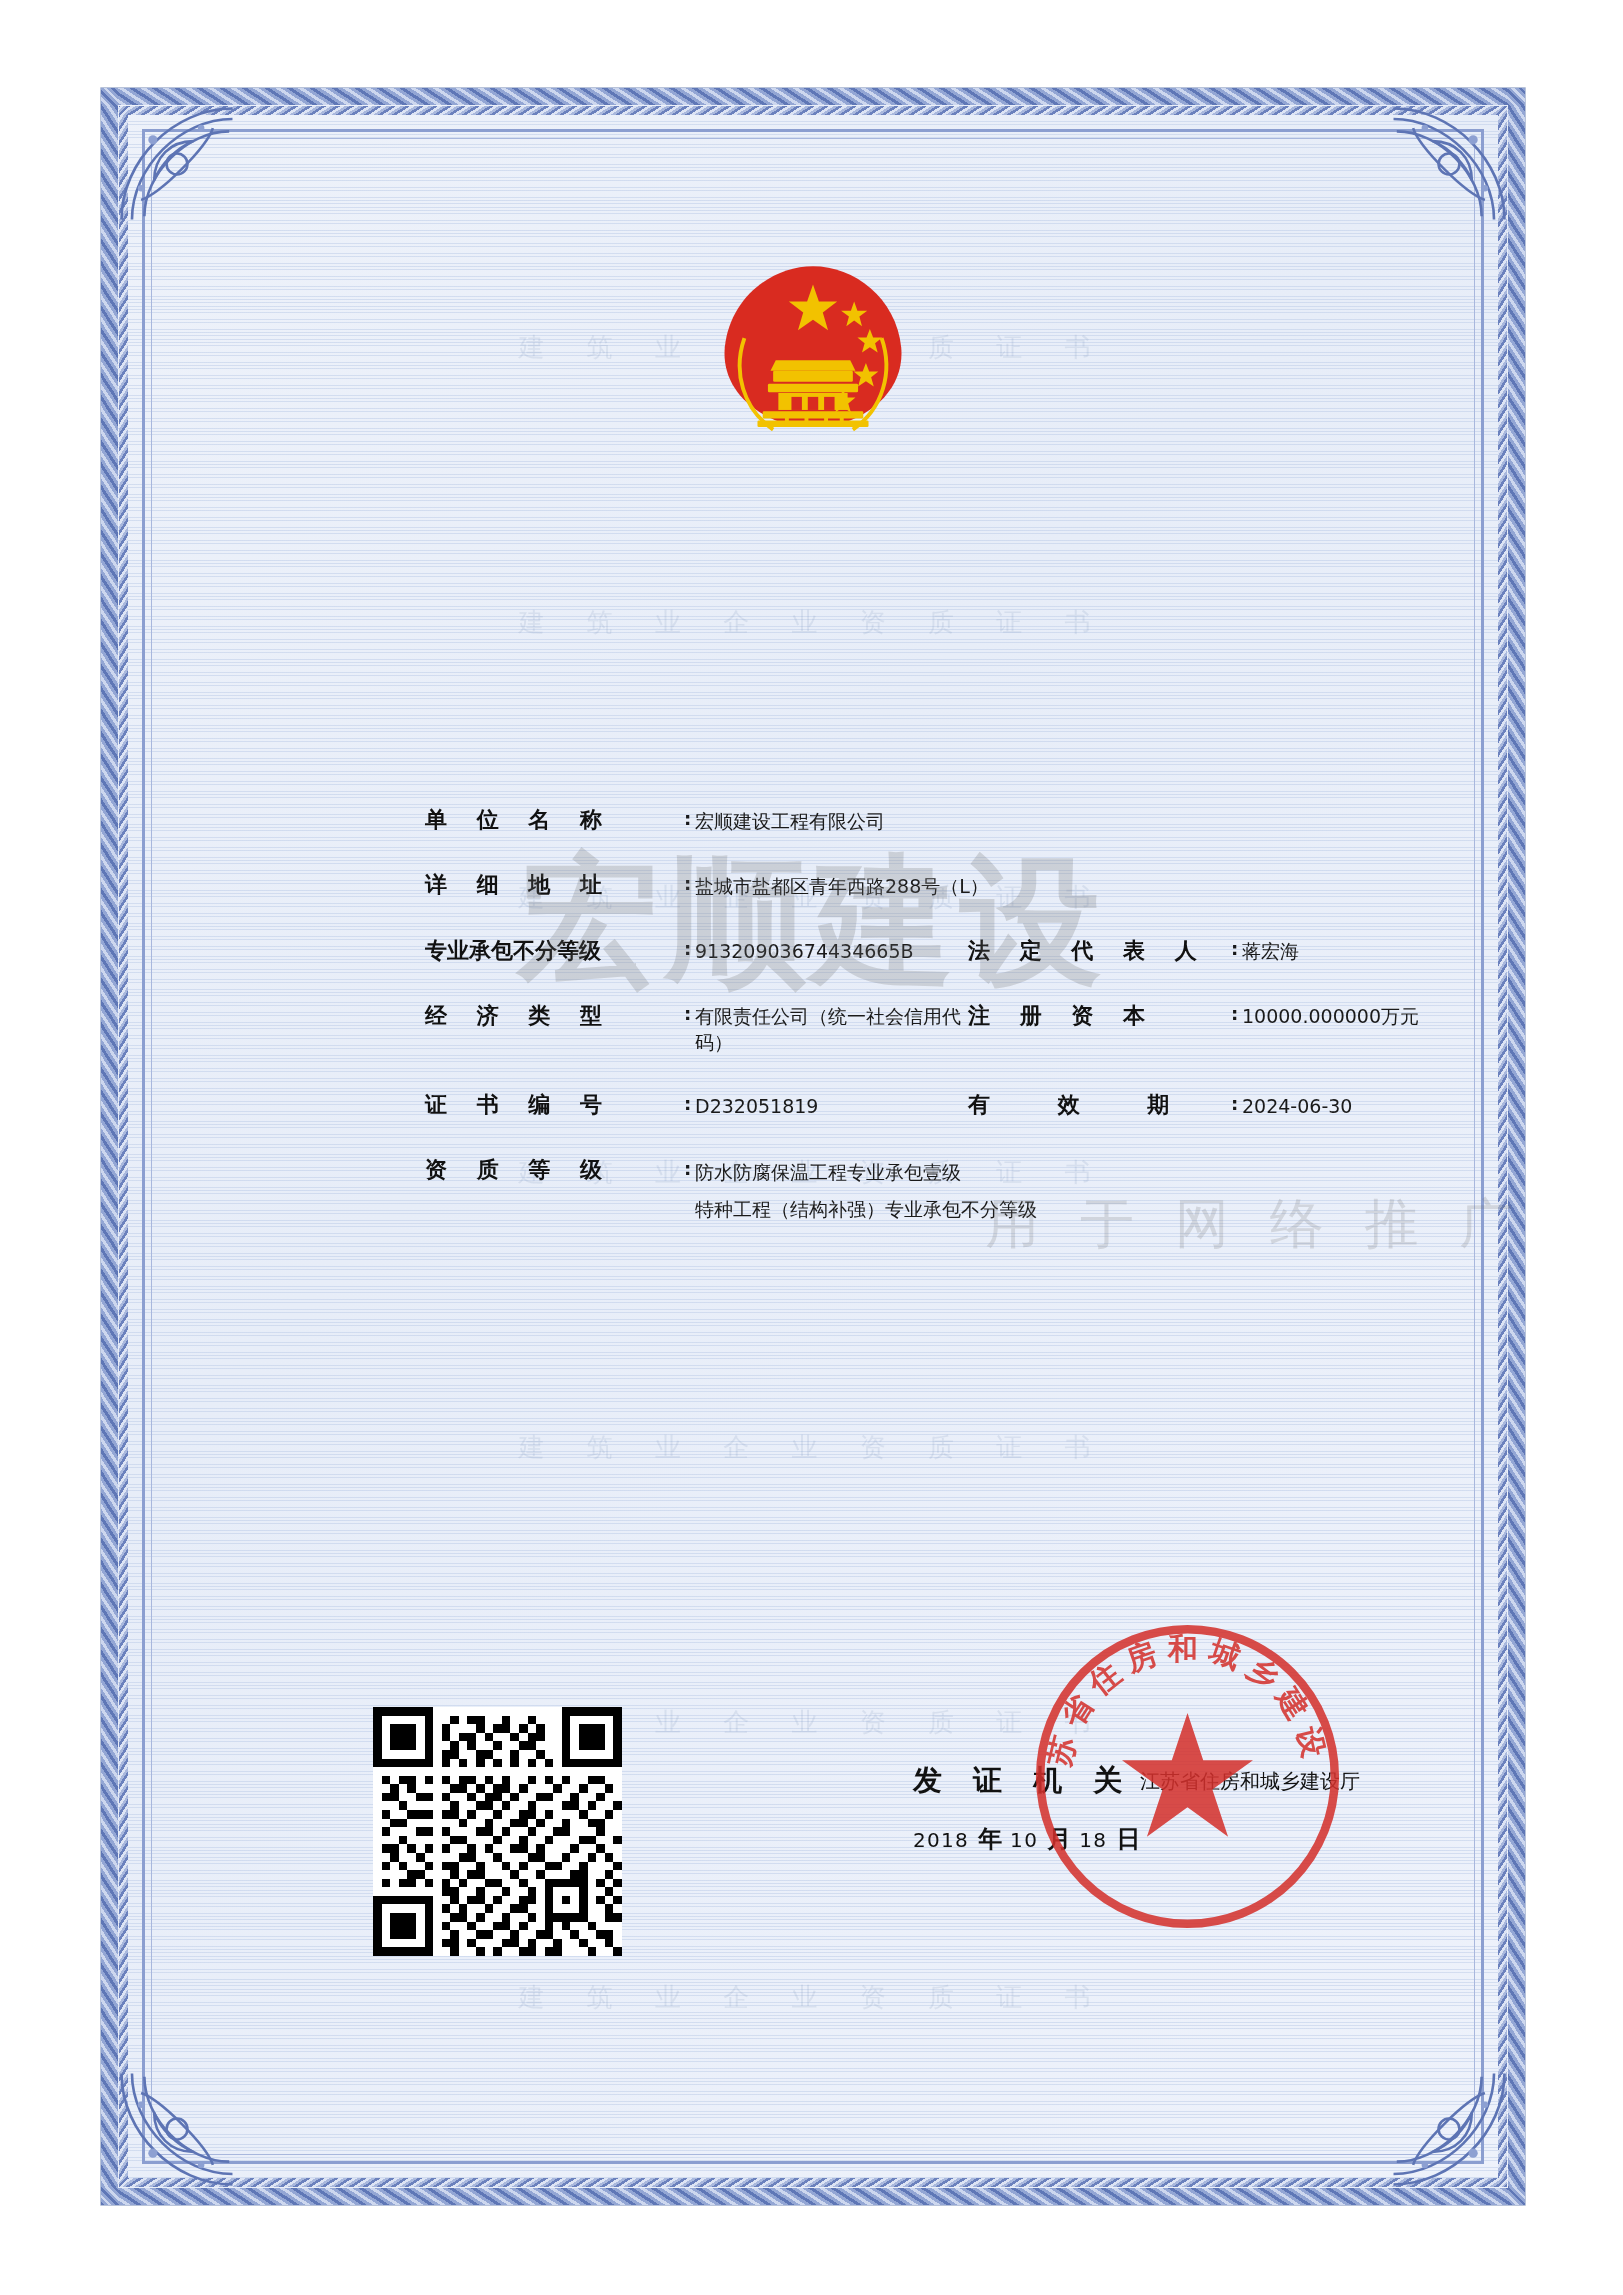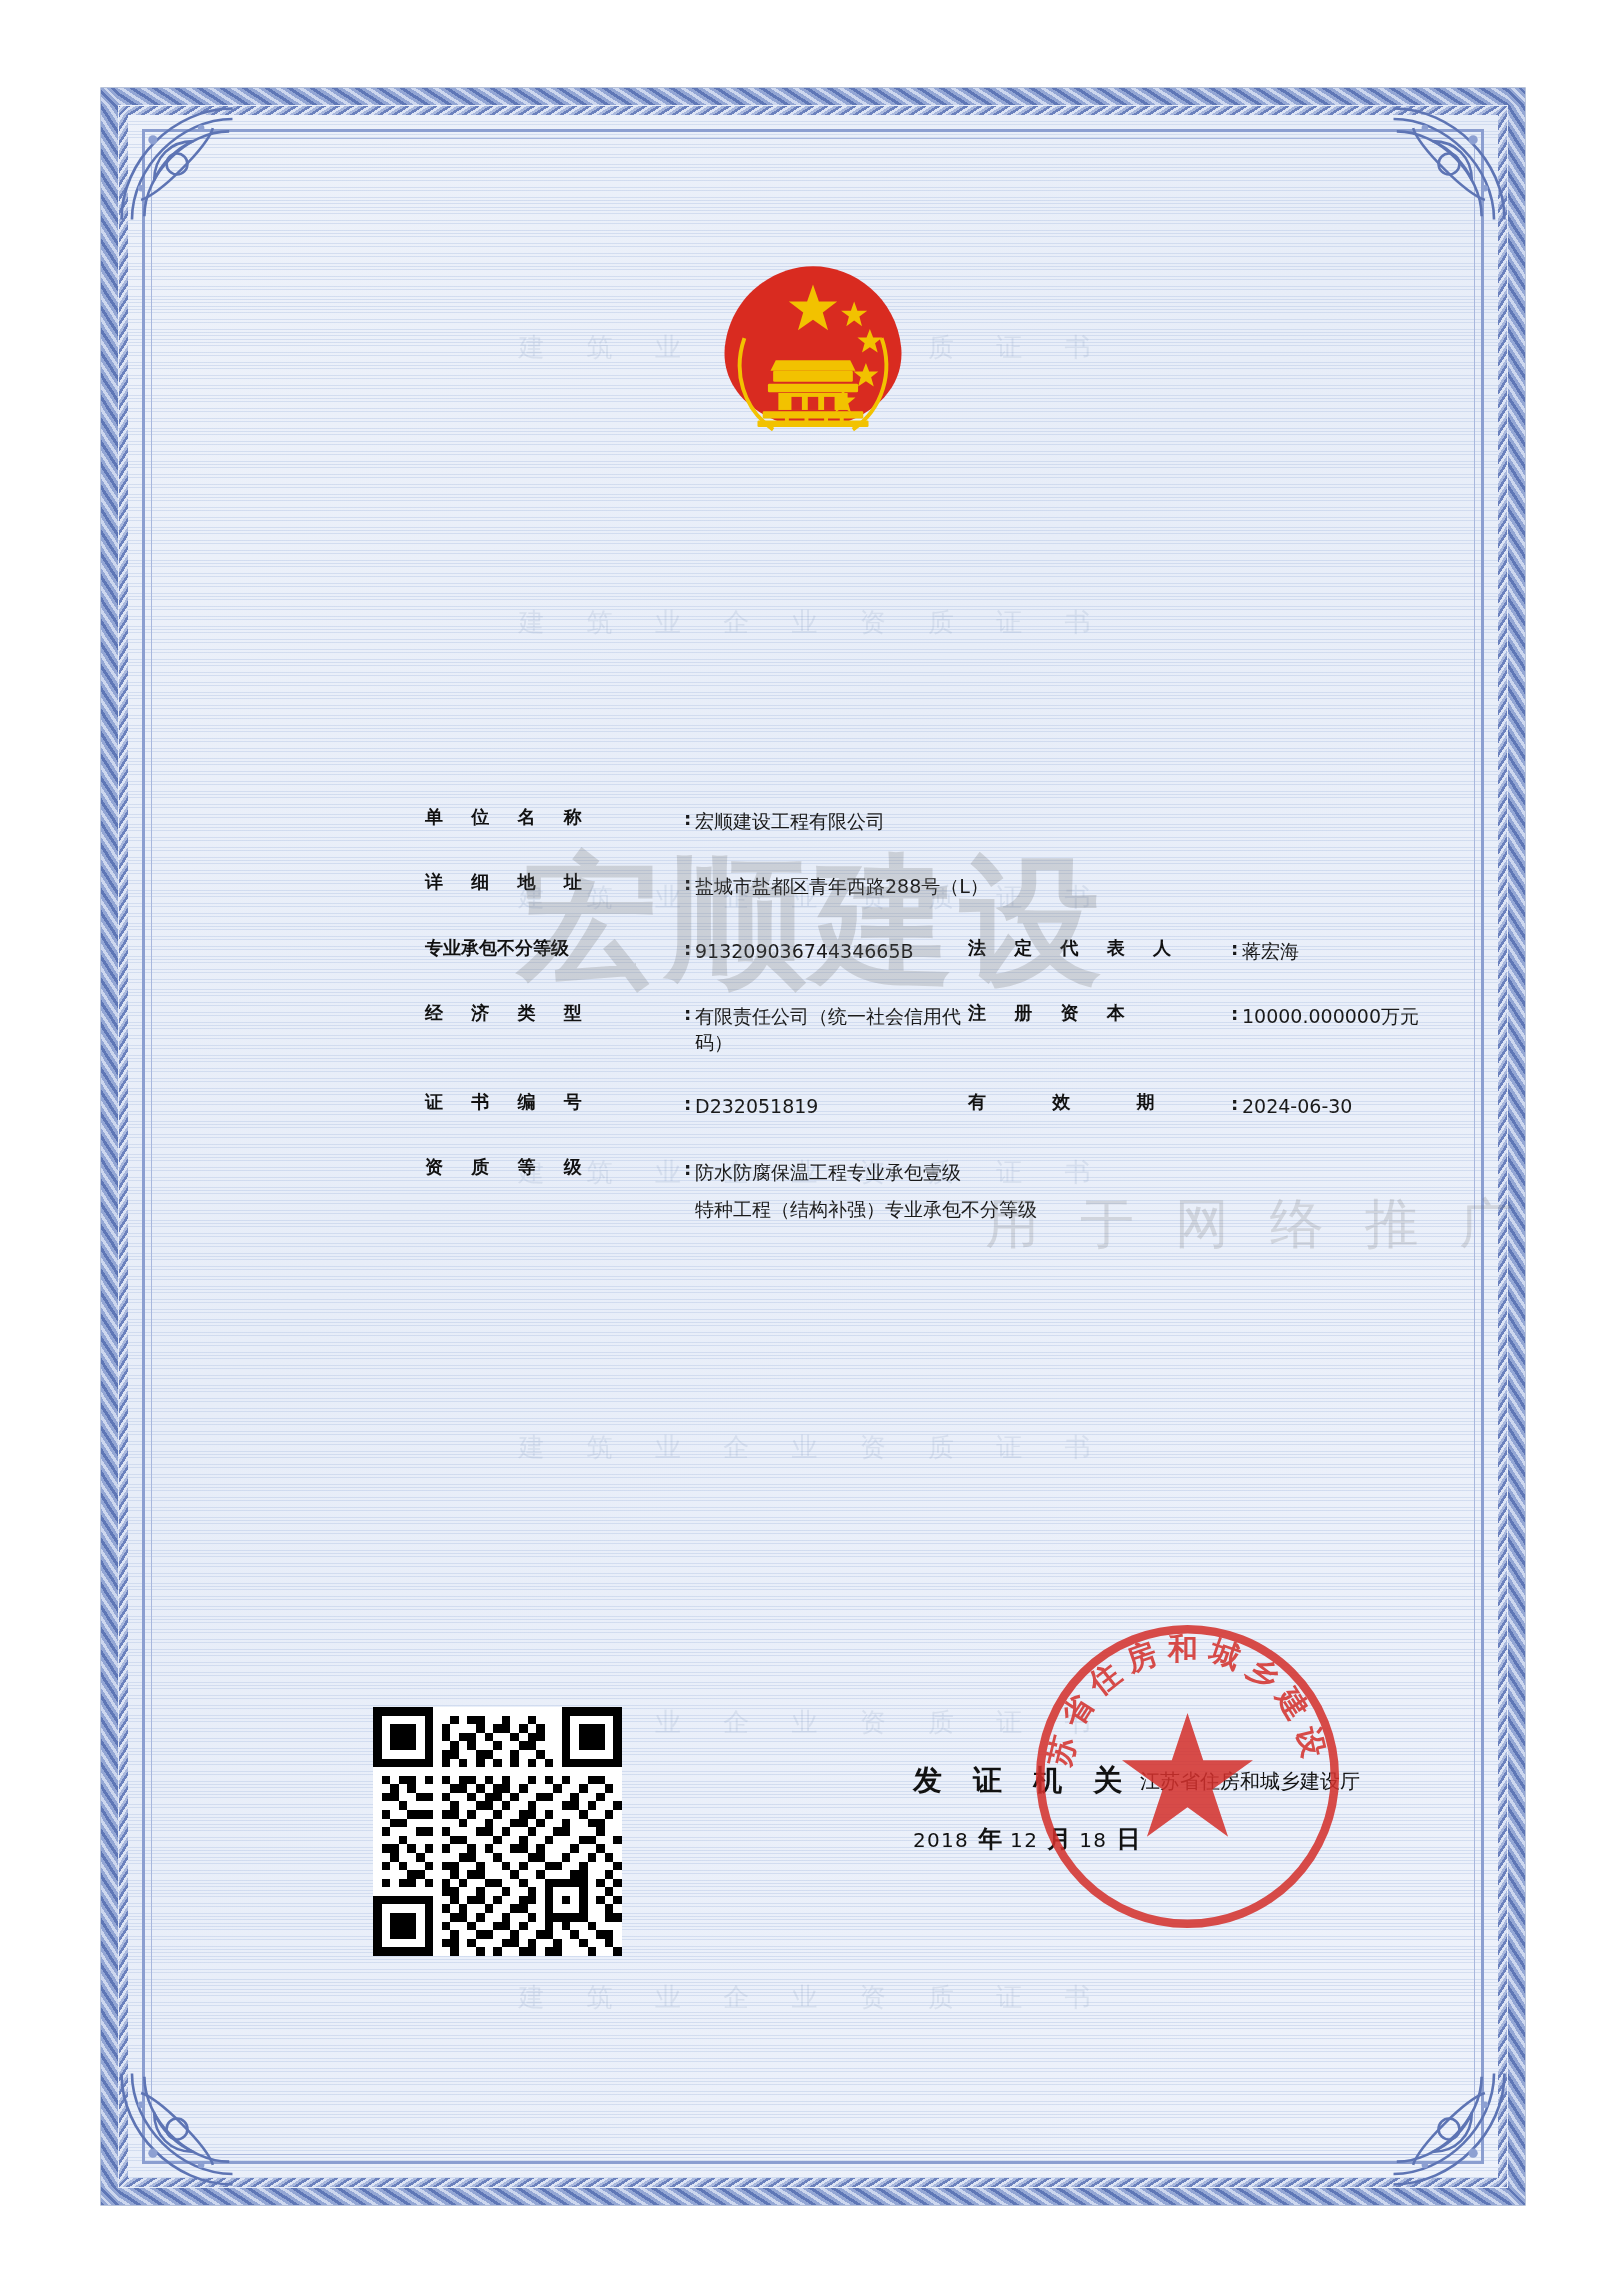--- a/index.html
+++ b/index.html
@@ -170,21 +170,21 @@
     color: #17181a;
   }
   .row {
     position: relative;
     min-height: 47px;
     margin-bottom: 18.3px;
   }
   .lbl {
     position: absolute;
     top: 0;
-    font-size: 18px;
+    font-size: 22px;
     font-weight: bold;
     color: #111;
     white-space: nowrap;
   }
   .lbl.spaced { letter-spacing: 11px; }
   .colon {
     position: absolute;
     font-size: 18.3px;
     font-weight: bold;
   }
@@ -685,21 +685,21 @@
             <rect x="25" y="28" width="1" height="1"></rect>
           <rect x="28" y="28" width="1" height="1"></rect>
         </g>
       </svg>
     </div>
 
     <div class="issuer">
       <span class="issuer-label">发 证 机 关</span>
       <span class="issuer-value">江苏省住房和城乡建设厅</span>
       <div class="issue-date">
-        <span>2018</span><b>年</b><span>12</span><b>月</b><span>18</span><b>日</b>
+        <span>2018</span><b>年</b><span>10</span><b>月</b><span>18</span><b>日</b>
       </div>
     </div>
 
     <div class="seal">
       <svg width="347" height="347" viewBox="0 0 530 530">
         <defs>
           <path id="sealArc" d="M 85 265 A 180 180 0 1 1 445 265" fill="none"></path>
         </defs>
         <circle cx="265" cy="265" r="225" fill="none" stroke="#d4302c" stroke-width="13"></circle>
         <polygon fill="#d4302c" points="265,168 289,240 365,240 303,285 327,357 265,312 203,357 227,285 165,240 241,240"></polygon>

